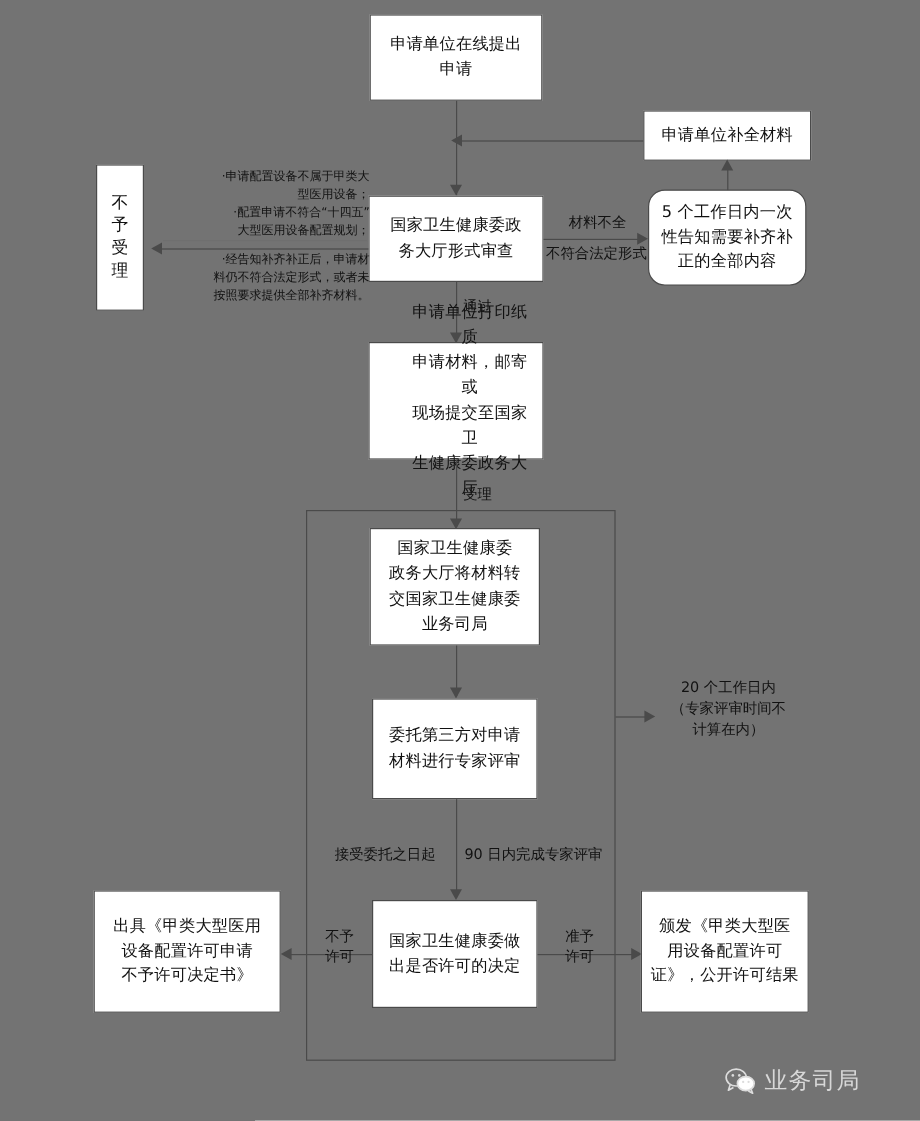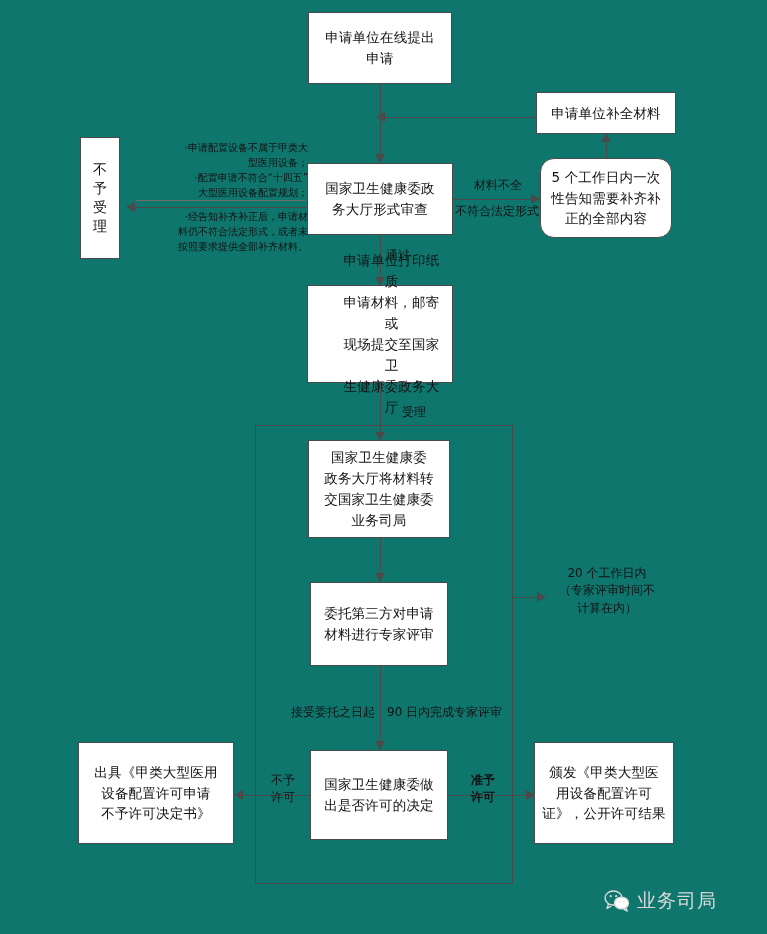--- a/index.html
+++ b/index.html
@@ -8,21 +8,21 @@
     background: #ffffff;
   }
   body {
     font-family: "DejaVu Sans", "Liberation Sans", sans-serif;
     color: #111111;
   }
   #canvas {
     position: relative;
     width: 767px;
     height: 934px;
-    background: #0f766e;
+    background: #737373;
     overflow: hidden;
   }
   
   .box {
     position: absolute;
     box-sizing: border-box;
     border: 1.6px solid #4a4a4a;
     background: #ffffff;
     display: flex;
     align-items: center;
@@ -183,55 +183,55 @@
   <div class="arrow down" style="left:375px; top:277px;"></div>
   <div class="label" style="left:386px; top:247px; width:40px; text-align:left;">通过</div>
 
   <div class="box" style="left:307px; top:285px; width:146px; height:98px;padding-left:29px;">申请单位打印纸质
 申请材料，邮寄或
 现场提交至国家卫
 生健康委政务大厅</div>
 
   <div class="vline" style="left:380px; top:383px; height:56px;"></div>
   <div class="arrow down" style="left:375px; top:432px;"></div>
-  <div class="label" style="left:386px; top:404px; width:40px; text-align:right;">受理</div>
+  <div class="label" style="left:386px; top:404px; width:40px; text-align:left;">受理</div>
 
   <div class="box" style="left:308px; top:440px; width:142px; height:98px;">国家卫生健康委
 政务大厅将材料转
 交国家卫生健康委
 业务司局</div>
 
   <div class="vline" style="left:380px; top:538px; height:42px;"></div>
   <div class="arrow down" style="left:375px; top:573px;"></div>
 
   <div class="box" style="left:310px; top:582px; width:138px; height:84px;">委托第三方对申请
 材料进行专家评审</div>
 
   <div class="hline" style="left:513px; top:597px; width:27px;"></div>
   <div class="arrow right" style="left:537px; top:592px;"></div>
   <div class="label" style="left:547px; top:565px; width:120px;">20 个工作日内
 （专家评审时间不
 计算在内）</div>
 
   <div class="vline" style="left:380px; top:666px; height:82px;"></div>
   <div class="arrow down" style="left:375px; top:741px;"></div>
-  <div class="label left" style="left:279px; top:704px; width:96px; text-align:right;">接受委托之日起</div>
+  <div class="label left" style="left:267px; top:704px; width:96px; text-align:right;">接受委托之日起</div>
   <div class="label left" style="left:387px; top:704px; width:130px;">90 日内完成专家评审</div>
 
   <div class="box" style="left:310px; top:750px; width:138px; height:90px;">国家卫生健康委做
 出是否许可的决定</div>
 
   <div class="hline" style="left:241px; top:795px; width:69px;"></div>
   <div class="arrow left" style="left:234px; top:790px;"></div>
   <div class="label" style="left:260px; top:772px; width:46px;">不予
 许可</div>
 
   <div class="hline" style="left:448px; top:795px; width:80px;"></div>
   <div class="arrow right" style="left:526px; top:790px;"></div>
-  <div class="label" style="left:460px; top:772px; width:46px;font-weight:bold;">准予
+  <div class="label" style="left:460px; top:772px; width:46px;">准予
 许可</div>
 
   <div class="box" style="left:534px; top:742px; width:140px; height:102px;">颁发《甲类大型医
 用设备配置许可
 证》，公开许可结果</div>
 
   <div class="box" style="left:78px; top:742px; width:156px; height:102px;">出具《甲类大型医用
 设备配置许可申请
 不予许可决定书》</div>
 

